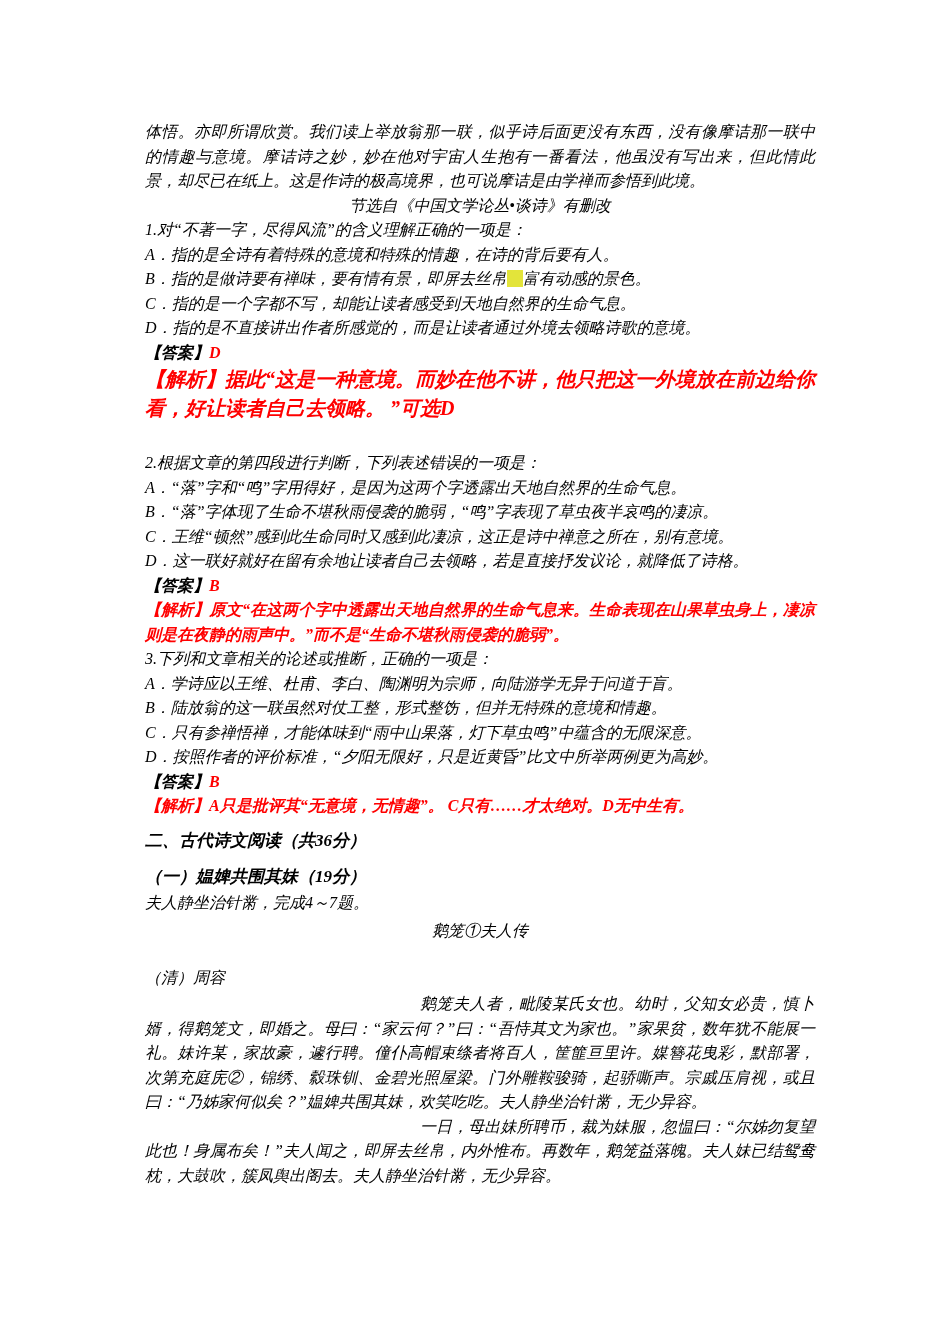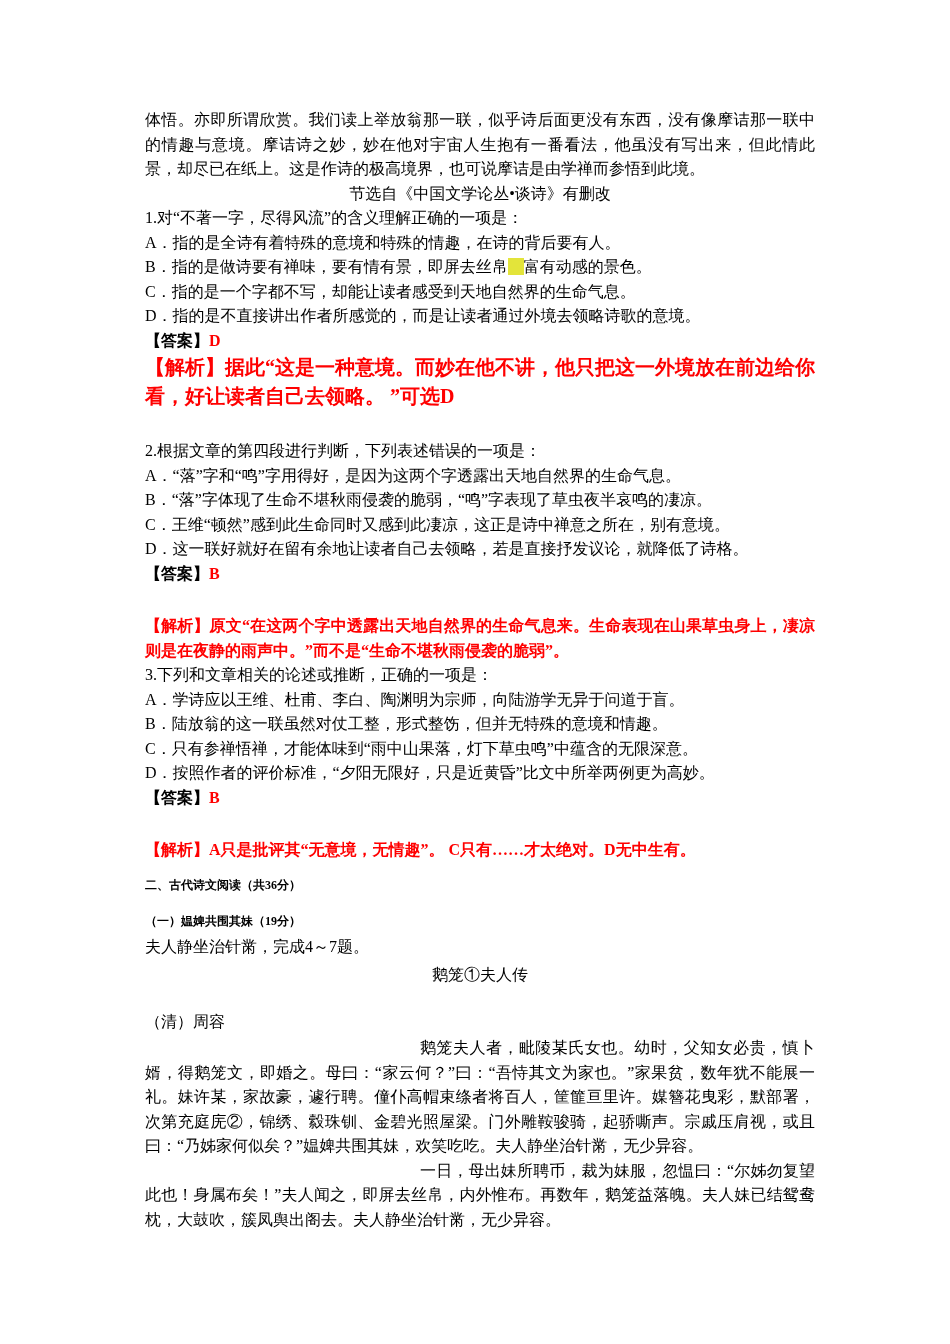--- a/index.html
+++ b/index.html
@@ -11,32 +11,33 @@
   .page{
     position:relative;
     width:950px;
     height:1344px;
     background:#ffffff;
     overflow:hidden;
   }
   .doc{
     position:absolute;
     left:145px;
-    top:108px;
+    top:120px;
     width:670px;
     font-size:16px;
     line-height:24.5px;
+    font-style:italic;
   }
   .block{margin:0;}
   .p{text-align:justify;}
   .p-big-indent{text-align:justify;text-indent:275px;}
   .center{text-align:center;}
   .line{text-align:left;}
-  .heading{font-weight:bold;font-size:12px;line-height:28px;margin-top:8px;}
-  .analysis{color:#ff0000;font-weight:bold;text-align:justify;margin-top:28px;}
+  .heading{font-weight:bold;font-size:17px;line-height:28px;margin-top:8px;}
+  .analysis{color:#ff0000;font-weight:bold;text-align:justify;}
   .analysis-large{color:#ff0000;font-weight:bold;font-size:20px;line-height:29px;text-align:justify;}
   .answer{}
   .author{margin-top:22px;margin-bottom:2px;}
   .center-title{margin:4px 0 2px 0;}
   .bold{font-weight:bold;}
   .red{color:#ff0000;font-weight:bold;}
   .hl{background:#e3e43a;}
 </style>
 </head>
 <body>

